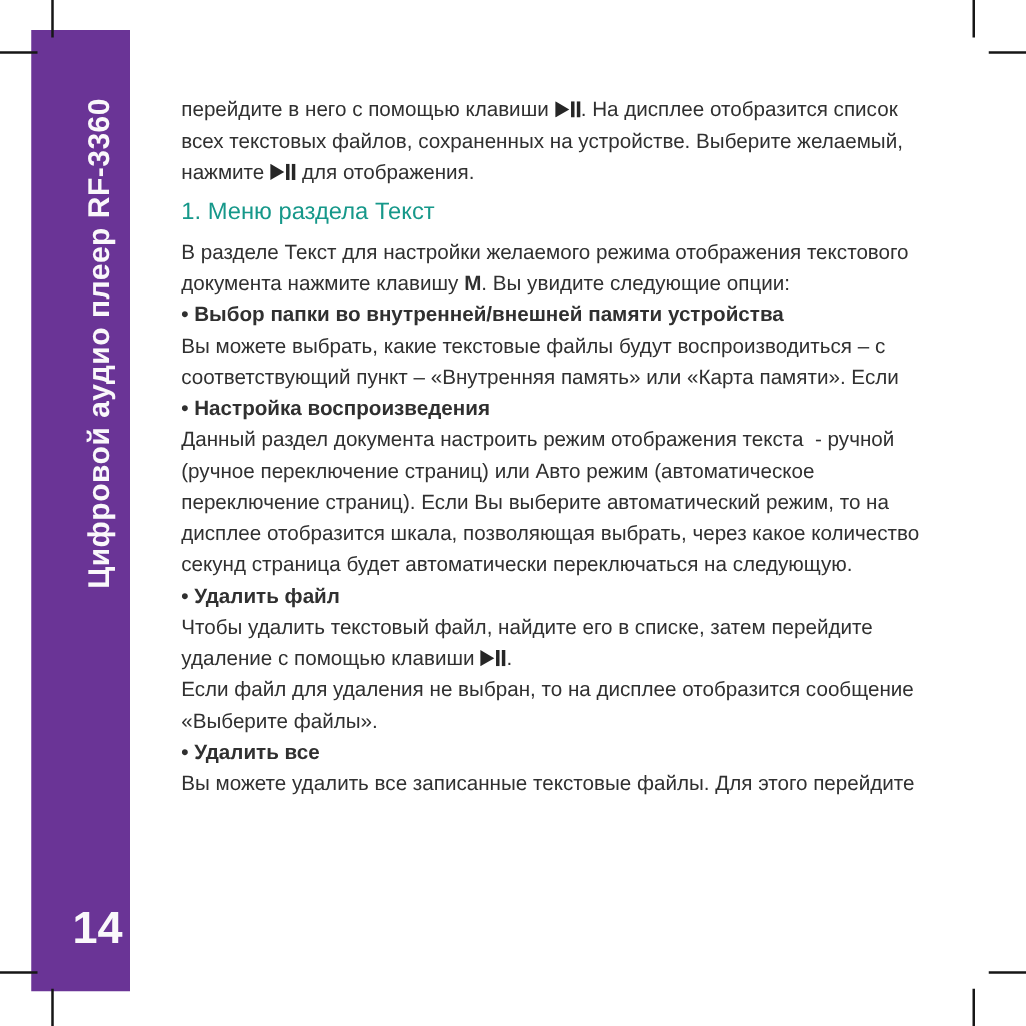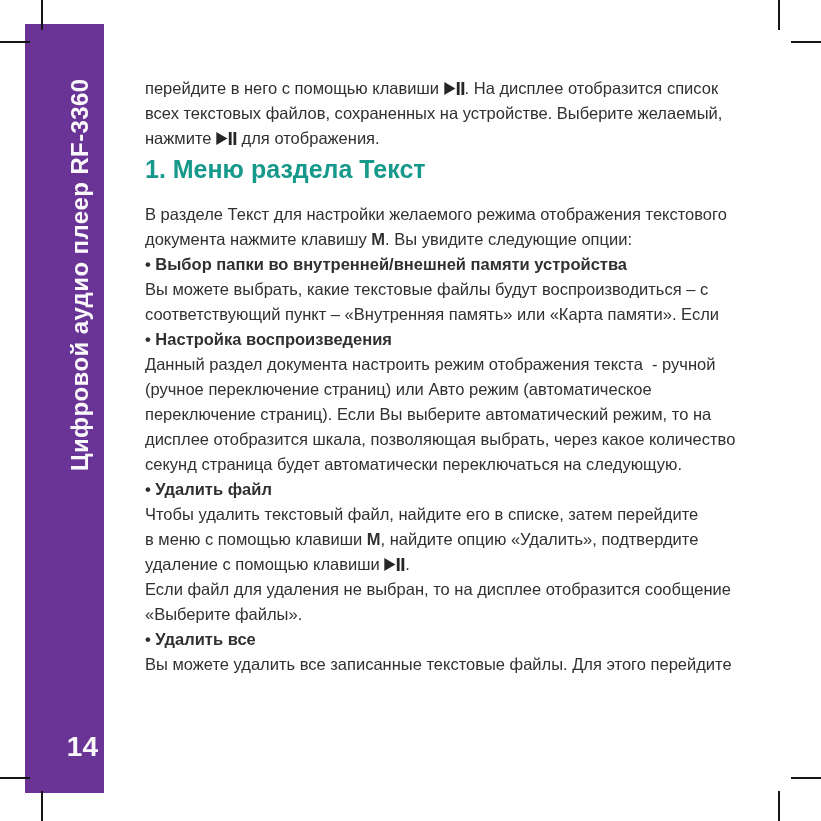--- a/index.html
+++ b/index.html
@@ -19,42 +19,42 @@
   }
   .v-title{
     position:absolute; left:41px; top:447px;
     transform:rotate(-90deg); transform-origin:0 0;
     white-space:nowrap; color:var(--title_text);
     font-size:24px; font-weight:700; letter-spacing:0.4px; line-height:28px;
   }
   .page-num{
     position:absolute; left:0; bottom:30px; width:100%;
     box-sizing:border-box; padding-right:6px; text-align:right;
-    color:var(--title_text); font-size:28px; font-weight:700;
+    color:var(--title_text); font-size:36px; font-weight:700;
   }
   
   .crop{position:absolute; background:var(--crop_mark); z-index:5;}
   .tlv{left:41px;  top:0;      width:2px;  height:30px;}
   .tlh{left:0;     top:41px;   width:30px; height:2px;}
   .trv{left:778px; top:0;      width:2px;  height:30px;}
   .trh{left:791px; top:41px;   width:30px; height:2px;}
   .blh{left:0;     top:777px;  width:30px; height:2px;}
   .blv{left:41px;  top:791px;  width:2px;  height:30px;}
   .brh{left:791px; top:777px;  width:30px; height:2px;}
   .brv{left:778px; top:791px;  width:2px;  height:30px;}
   
   .content{
     position:absolute; left:145px; top:76px; width:600px;
     color:var(--text); font-size:16.5px;
   }
   .line{height:25px; line-height:25px; white-space:pre;}
   .line .b{font-weight:700;}
   .line.heading{
-    font-size:25px; font-weight:700; color:var(--heading);
-    margin-top:6px; margin-bottom:20px;
+    font-size:19px; font-weight:400; color:var(--heading);
+    margin-top:6px; margin-bottom:8px;
   }
   .pp-icon{display:inline-block; vertical-align:-1px; line-height:0;}
   .pp-icon svg{display:inline-block; vertical-align:baseline; fill:#262626;}
 </style>
 </head>
 <body>
 
 <div class="page">
 
   <div class="crop tlv"></div>
@@ -90,21 +90,20 @@
       <div class="line"><span>Вы можете выбрать, какие текстовые файлы будут воспроизводиться – с</span></div>
       <div class="line"><span>соответствующий пункт – «Внутренняя память» или «Карта памяти». Если</span></div>
       <div class="line"><span class="b">• Настройка воспроизведения</span></div>
       <div class="line"><span>Данный раздел документа настроить режим отображения текста  - ручной</span></div>
       <div class="line"><span>(ручное переключение страниц) или Авто режим (автоматическое</span></div>
       <div class="line"><span>переключение страниц). Если Вы выберите автоматический режим, то на</span></div>
       <div class="line"><span>дисплее отобразится шкала, позволяющая выбрать, через какое количество</span></div>
       <div class="line"><span>секунд страница будет автоматически переключаться на следующую.</span></div>
       <div class="line"><span class="b">• Удалить файл</span></div>
       <div class="line"><span>Чтобы удалить текстовый файл, найдите его в списке, затем перейдите</span></div>
-      <div class="line"><span>в меню с помощью клавиши </span><span class="b">М</span><span>, найдите опцию «Удалить», подтвердите</span></div>
       <div class="line"><span>удаление с помощью клавиши </span><span class="pp-icon"><svg width="21" height="13" viewBox="0 0 22 14">
             <path d="M0 0 L12 7 L0 14 Z"></path>
             <rect x="13.5" y="0" width="3" height="14"></rect>
             <rect x="18.5" y="0" width="3" height="14"></rect>
           </svg></span><span>.</span></div>
       <div class="line"><span>Если файл для удаления не выбран, то на дисплее отобразится сообщение</span></div>
       <div class="line"><span>«Выберите файлы».</span></div>
       <div class="line"><span class="b">• Удалить все</span></div>
       <div class="line"><span>Вы можете удалить все записанные текстовые файлы. Для этого перейдите</span></div>
     </div>

